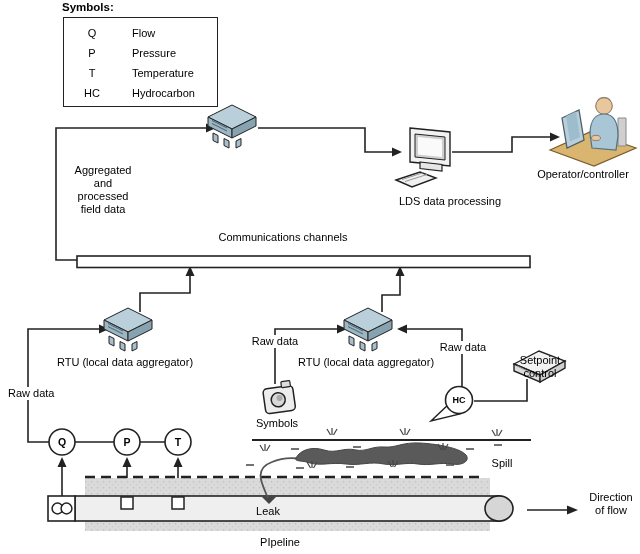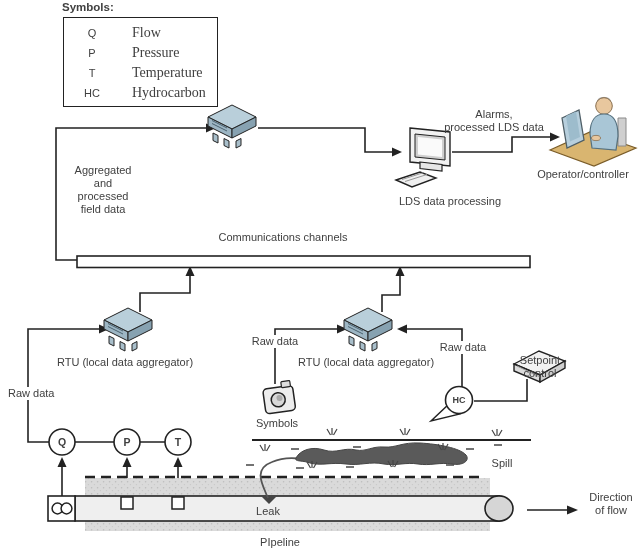--- a/index.html
+++ b/index.html
@@ -1,31 +1,31 @@
 <!DOCTYPE html>
 <html><head>
 <meta charset="utf-8">
 <style>
   html,body{margin:0;padding:0;background:#fff;}
   .canvas{position:relative;width:640px;height:554px;background:#ffffff;
-          font-family:"Liberation Sans",sans-serif;color:#404040;overflow:hidden;}
+          font-family:"Liberation Sans",sans-serif;color:#000000;overflow:hidden;}
   svg{position:absolute;left:0;top:0;}
   .lbl{position:absolute;font-size:11px;line-height:1.18;text-align:center;
        transform:translateX(-50%);white-space:pre-line;z-index:3;}
   .lbl.left{transform:none;text-align:left;}
   .lbl.whitebg{background:#fff;padding:0 2px;}
   .circ-letter{position:absolute;transform:translate(-50%,-50%);font-weight:bold;
        font-size:10.5px;z-index:3;}
   .circ-letter.small{font-size:9px;}
   .legend-title{position:absolute;left:62px;top:1px;font-weight:bold;font-size:11.5px;z-index:3;}
   .legend-box{position:absolute;left:63px;top:17px;width:155px;height:90px;
        border:1.5px solid #222;background:#fff;box-sizing:border-box;padding-top:5px;z-index:3;}
   .legend-row{display:flex;height:20px;align-items:center;}
   .legend-sym{width:56px;text-align:center;font-size:11px;}
-  .legend-meaning{font-size:14px;padding-left:12px;font-family:Liberation Serif, serif;}
+  .legend-meaning{font-size:11px;padding-left:12px;}
 </style>
 </head>
 <body>
 
 <div class="canvas">
 
   <svg width="640" height="554" viewBox="0 0 640 554">
     <defs>
       <pattern id="stipple" width="6" height="6" patternUnits="userSpaceOnUse">
         <rect width="6" height="6" fill="#dadada"></rect>
@@ -208,22 +208,20 @@
     <div class="legend-row">
       <span class="legend-sym">T</span>
       <span class="legend-meaning">Temperature</span>
     </div>
     <div class="legend-row">
       <span class="legend-sym">HC</span>
       <span class="legend-meaning">Hydrocarbon</span>
     </div>
   </div>
 
-  <div class="lbl" style="left:494px;top:108px;">Alarms,
-processed LDS data</div>
   <div class="lbl" style="left:428px;top:195px;padding-left:44px;">LDS data processing</div>
   <div class="lbl" style="left:583px;top:168px;">Operator/controller</div>
   <div class="lbl" style="left:103px;top:164px;">Aggregated
 and
 processed
 field data</div>
   <div class="lbl" style="left:283px;top:231px;">Communications channels</div>
   <div class="lbl" style="left:125px;top:356px;">RTU (local data aggregator)</div>
   <div class="lbl" style="left:366px;top:356px;">RTU (local data aggregator)</div>
   <div class="lbl left whitebg" style="left:6px;top:387px;">Raw data</div>

